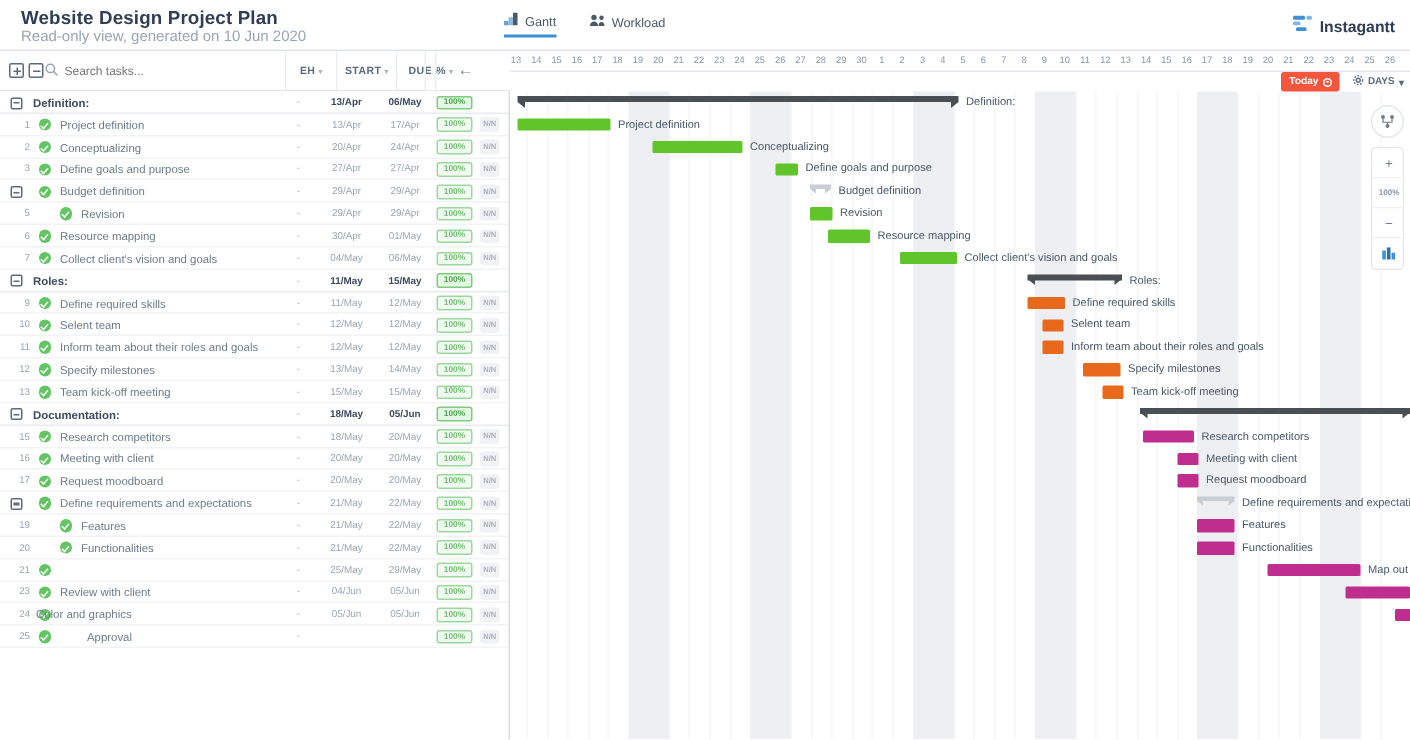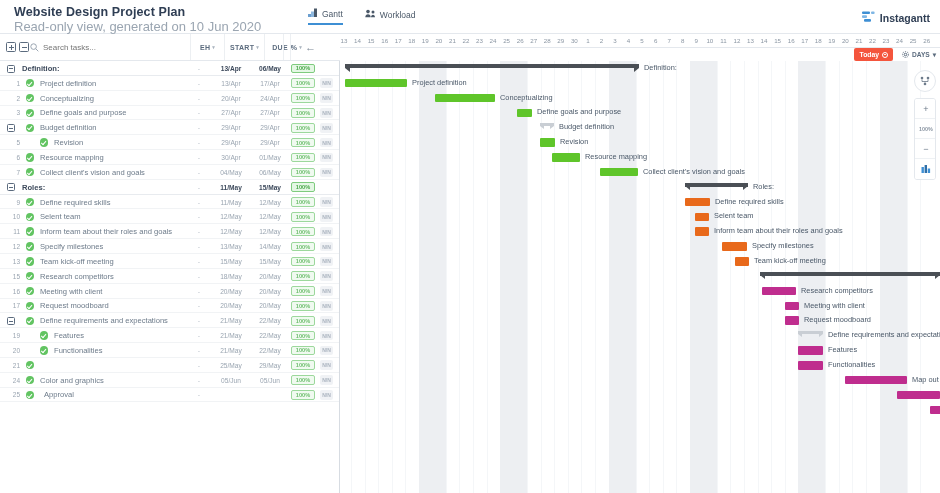--- a/index.html
+++ b/index.html
@@ -15,23 +15,23 @@
   .topbar {
     position: absolute; top: 0; left: 0; width: 940px; height: 34px;
     background: #fff; border-bottom: 1px solid #e4e8ed;
   }
   .proj-title {
     position: absolute; left: 14px; top: 5px;
     font-size: 12.5px; font-weight: bold; color: #2f3e54; letter-spacing: .1px;
   }
   .proj-sub {
     position: absolute; left: 14px; top: 19px;
-    font-size: 13px; color: #9aa5b1;
-  }
-  .viewtabs { position: absolute; left: 308px; top: 8px; display: flex; gap: 22px; justify-content: flex-end; }
+    font-size: 10px; color: #9aa5b1;
+  }
+  .viewtabs { position: absolute; left: 336px; top: 8px; display: flex; gap: 22px; justify-content: flex-end; }
   .viewtab { display: flex; align-items: center; gap: 4px; font-size: 8.5px; color: #4a5868; padding-bottom: 4px; cursor: pointer; }
   .viewtab.active { border-bottom: 2px solid #3e8fd4; }
   .brand { position: absolute; right: 10px; top: 9px; display: flex; align-items: center; gap: 5px; }
   .brand-name { font-size: 10.5px; font-weight: bold; color: #2f3e54; }
 
   
   .toolrow {
     position: absolute; top: 34px; left: 0; width: 940px; height: 27px;
     background: #fff; border-bottom: 1px solid #e4e8ed;
   }
@@ -398,20 +398,28 @@
       <div class="row">
         <div class="r-num">13</div>
         <div class="check" style="left: 26px;"></div>
         <div class="r-name" style="left: 40px; width: 150px;">Team kick-off meeting</div>
         <div class="r-dash">-</div>
         <div class="r-start">15/May</div>
         <div class="r-due">15/May</div>
         <div class="pct">100%</div>
         <div class="nn">N/N</div>
       </div>
+      <div class="row group">
+        <div class="r-collapse"></div>
+        <div class="r-name" style="width: 160px;">Documentation:</div>
+        <div class="r-dash">-</div>
+        <div class="r-start">18/May</div>
+        <div class="r-due">05/Jun</div>
+        <div class="pct">100%</div>
+      </div>
       <div class="row">
         <div class="r-num">15</div>
         <div class="check" style="left: 26px;"></div>
         <div class="r-name" style="left: 40px; width: 150px;">Research competitors</div>
         <div class="r-dash">-</div>
         <div class="r-start">18/May</div>
         <div class="r-due">20/May</div>
         <div class="pct">100%</div>
         <div class="nn">N/N</div>
       </div>
@@ -468,33 +476,43 @@
       <div class="row">
         <div class="r-num">21</div>
         <div class="check" style="left: 26px;"></div>
         <div class="r-dash">-</div>
         <div class="r-start">25/May</div>
         <div class="r-due">29/May</div>
         <div class="pct">100%</div>
         <div class="nn">N/N</div>
       </div>
       <div class="row">
+        <div class="r-num">23</div>
+        <div class="check" style="left: 26px;"></div>
+        <div class="r-name" style="left: 40px; width: 150px;">Review with client</div>
+        <div class="r-dash">-</div>
+        <div class="r-start">04/Jun</div>
+        <div class="r-due">05/Jun</div>
+        <div class="pct">100%</div>
+        <div class="nn">N/N</div>
+      </div>
+      <div class="row">
         <div class="r-num">24</div>
         <div class="check" style="left: 26px;"></div>
-        <div class="r-name" style="left: 40px; width: 150px;">Color and graphics</div>
+        <div class="r-name" style="left: 24px; width: 150px;">Color and graphics</div>
         <div class="r-dash">-</div>
         <div class="r-start">05/Jun</div>
         <div class="r-due">05/Jun</div>
         <div class="pct">100%</div>
         <div class="nn">N/N</div>
       </div>
       <div class="row">
         <div class="r-num">25</div>
         <div class="check" style="left: 26px;"></div>
-        <div class="r-name" style="left: 44px; width: 150px;">Approval</div>
+        <div class="r-name" style="left: 58px; width: 150px;">Approval</div>
         <div class="r-dash">-</div>
         <div class="r-start"></div>
         <div class="r-due"></div>
         <div class="pct">100%</div>
         <div class="nn">N/N</div>
       </div>
     </div>
 
   <div class="gantt">
     <div class="tl-days" id="tldays">

